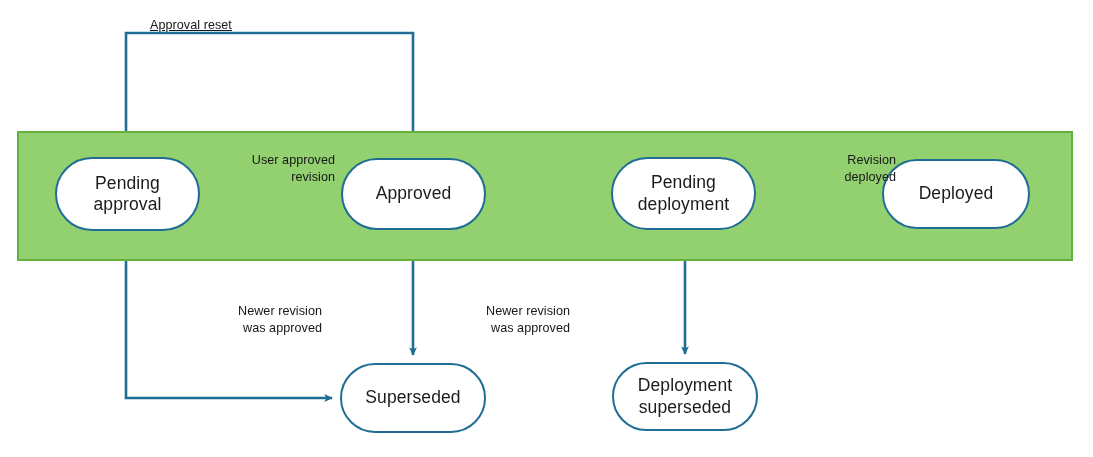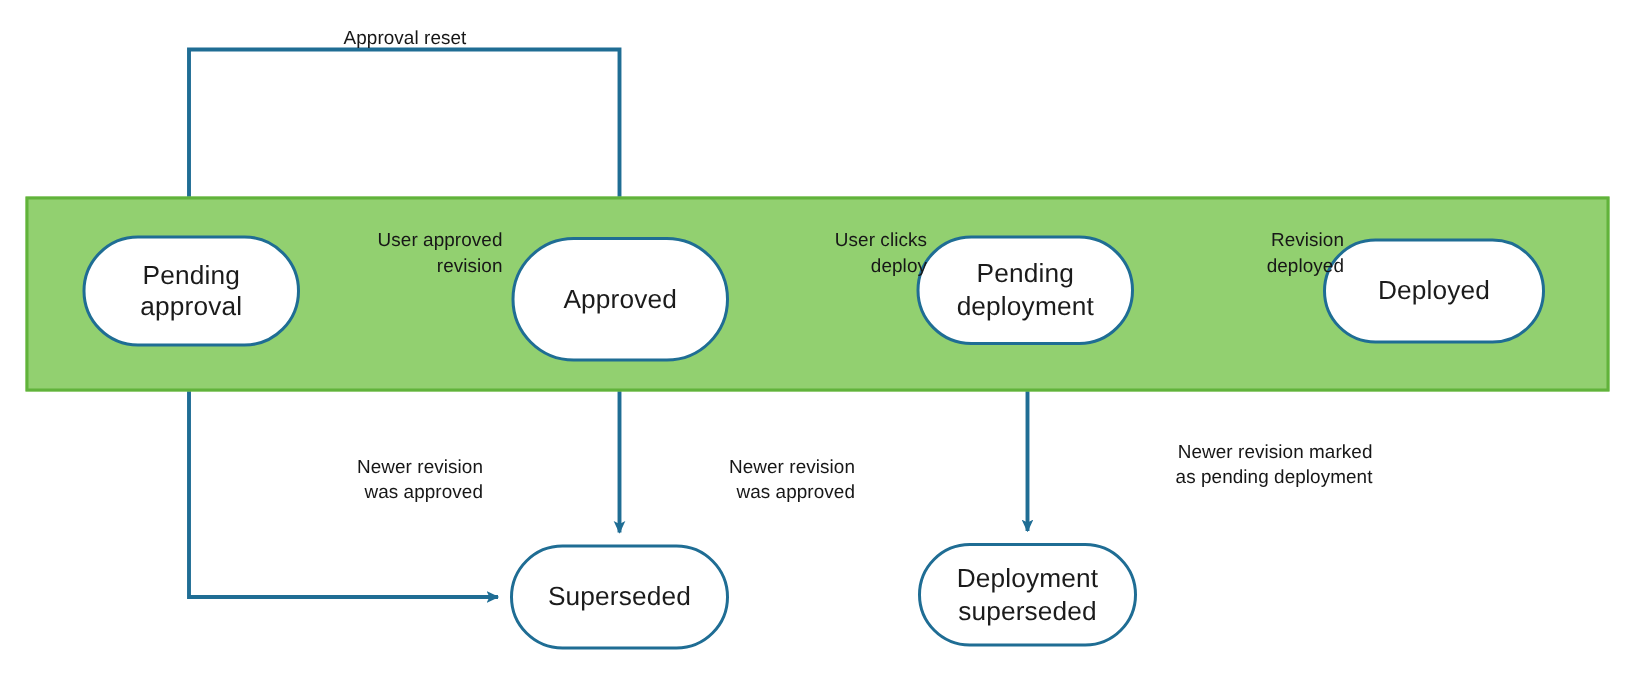--- a/index.html
+++ b/index.html
@@ -52,21 +52,21 @@
   .edge-label {
     position: absolute;
     color: #171717;
     font-size: 12.6px;
     line-height: 1.38;
     white-space: pre-line;
     z-index: 4;
     letter-spacing: 0.05px;
   }
   .edge-label.center {
-    text-align: center;
+    text-decoration: underline;
   }
   .edge-label.left {
     text-align: right;
   }
   
   #highlight-band {
     position: absolute;
     box-sizing: border-box;
     background: #92d070;
     border: 2px solid #61b33b;
@@ -103,21 +103,21 @@
 
       <path d="M685,229 L685,354" marker-end="url(#arrowhead)"></path>
     </g>
   </svg>
 
   <div class="node" style="left:55px; top:157px; width:145px; height:74px;">
     <span class="node-label">Pending
 approval</span>
   </div>
 
-  <div class="node" style="left:341px; top:158px; width:145px; height:83px;">
+  <div class="node" style="left:341px; top:158px; width:145px; height:72px;">
     <span class="node-label">Approved</span>
   </div>
 
   <div class="node" style="left:611px; top:157px; width:145px; height:73px;">
     <span class="node-label">Pending
 deployment</span>
   </div>
 
   <div class="node" style="left:882px; top:159px; width:148px; height:70px;">
     <span class="node-label">Deployed</span>
@@ -130,28 +130,24 @@
   <div class="node" style="left:612px; top:362px; width:146px; height:69px;">
     <span class="node-label">Deployment
 superseded</span>
   </div>
 
   <div class="edge-label center" style="left:150px; top:17px; width:240px;">Approval reset</div>
 
   <div class="edge-label left" style="left:215px; top:152px; width:120px;">User approved
 revision</div>
 
-  <div class="edge-label left" style="left:508px; top:152px; width:110px;">User clicks
-deploy</div>
 
   <div class="edge-label left" style="left:796px; top:152px; width:100px;">Revision
 deployed</div>
 
   <div class="edge-label left" style="left:430px; top:303px; width:140px;">Newer revision
 was approved</div>
 
   <div class="edge-label left" style="left:182px; top:303px; width:140px;">Newer revision
 was approved</div>
 
-  <div class="edge-label left" style="left:715px; top:293px; width:200px;">Newer revision marked
-as pending deployment</div>
 
 </div>
 
 </body></html>

